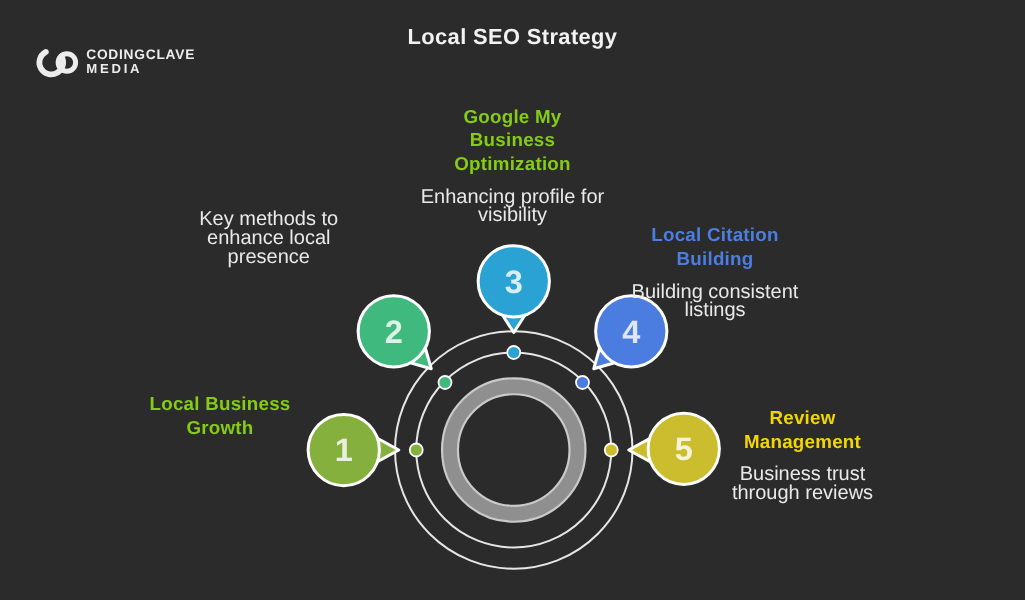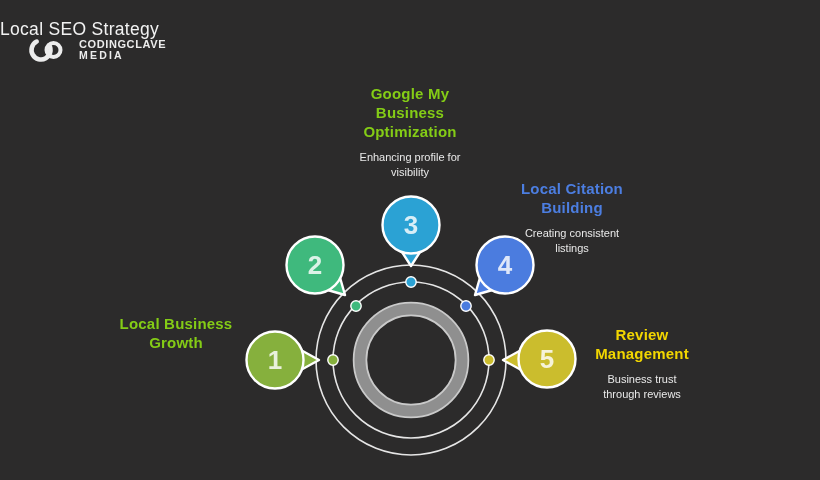--- a/index.html
+++ b/index.html
@@ -14,21 +14,21 @@
     background: #2C2B2B; 
   }
 
   
   .logo {
     position: absolute;
     left: 28px;
     top: 34px;
     display: flex;
     align-items: center;
-    gap: 15px;
+    gap: 5px;
   }
   .logo-text { display: flex; flex-direction: column; line-height: 1.05; }
   .logo-line1 {
     color: #ECECEC;
     font-size: 11px;
     font-weight: bold;
     letter-spacing: 0.6px;
   }
   .logo-line2 {
     color: #ECECEC;
@@ -36,24 +36,24 @@
     font-weight: bold;
     letter-spacing: 2.2px;
   }
 
   
   .title {
     position: absolute;
     top: 19px;
     left: 0;
     width: 100%;
-    text-align: left;
+    text-align: center;
     color: #F2F2F2;
     font-size: 17.5px;
-    font-weight: normal;
+    font-weight: bold;
     letter-spacing: 0.3px;
   }
 
   
   .diagram {
     position: absolute;
     left: 0; top: 0;
     width: 820px; height: 480px;
   }
   .bubble-number {
@@ -71,21 +71,21 @@
   .block .heading {
     font-size: 15px;
     font-weight: bold;
     line-height: 19px;
     white-space: pre-line;
     letter-spacing: 0.2px;
   }
   .block .desc {
     margin-top: 9px;
     color: #E9E9E9;
-    font-size: 11px;
+    font-size: 16px;
     line-height: 15px;
     white-space: pre-line;
   }
   .block-1 { left: 96px;  top: 314px; width: 160px; }
   .block-2 { left: 135px; top: 159px; width: 160px; }
   .block-3 { left: 320px; top: 84px;  width: 180px; }
   .block-4 { left: 482px; top: 179px; width: 180px; }
   .block-5 { left: 562px; top: 313px; width: 160px; margin-top: 12px; }
 </style>
 </head>
@@ -149,34 +149,37 @@
       <text class="bubble-number" x="547" y="368" text-anchor="middle">5</text>
     </g>
   </svg>
 
   <div class="block block-1">
     <div class="heading" style="color: #84cc16;">Local Business
 Growth</div>
   </div>
 
   <div class="block block-2">
+    <div class="desc">Key methods to
+enhance local
+presence</div>
   </div>
 
   <div class="block block-3">
     <div class="heading" style="color: #84cc16;">Google My
 Business
 Optimization</div>
     <div class="desc">Enhancing profile for
 visibility</div>
   </div>
 
   <div class="block block-4">
     <div class="heading" style="color: rgb(76, 126, 225);">Local Citation
 Building</div>
-    <div class="desc">Creating consistent
+    <div class="desc">Building consistent
 listings</div>
   </div>
 
   <div class="block block-5">
     <div class="heading" style="color: rgb(242, 214, 0);">Review
 Management</div>
     <div class="desc">Business trust
 through reviews</div>
   </div>
 

